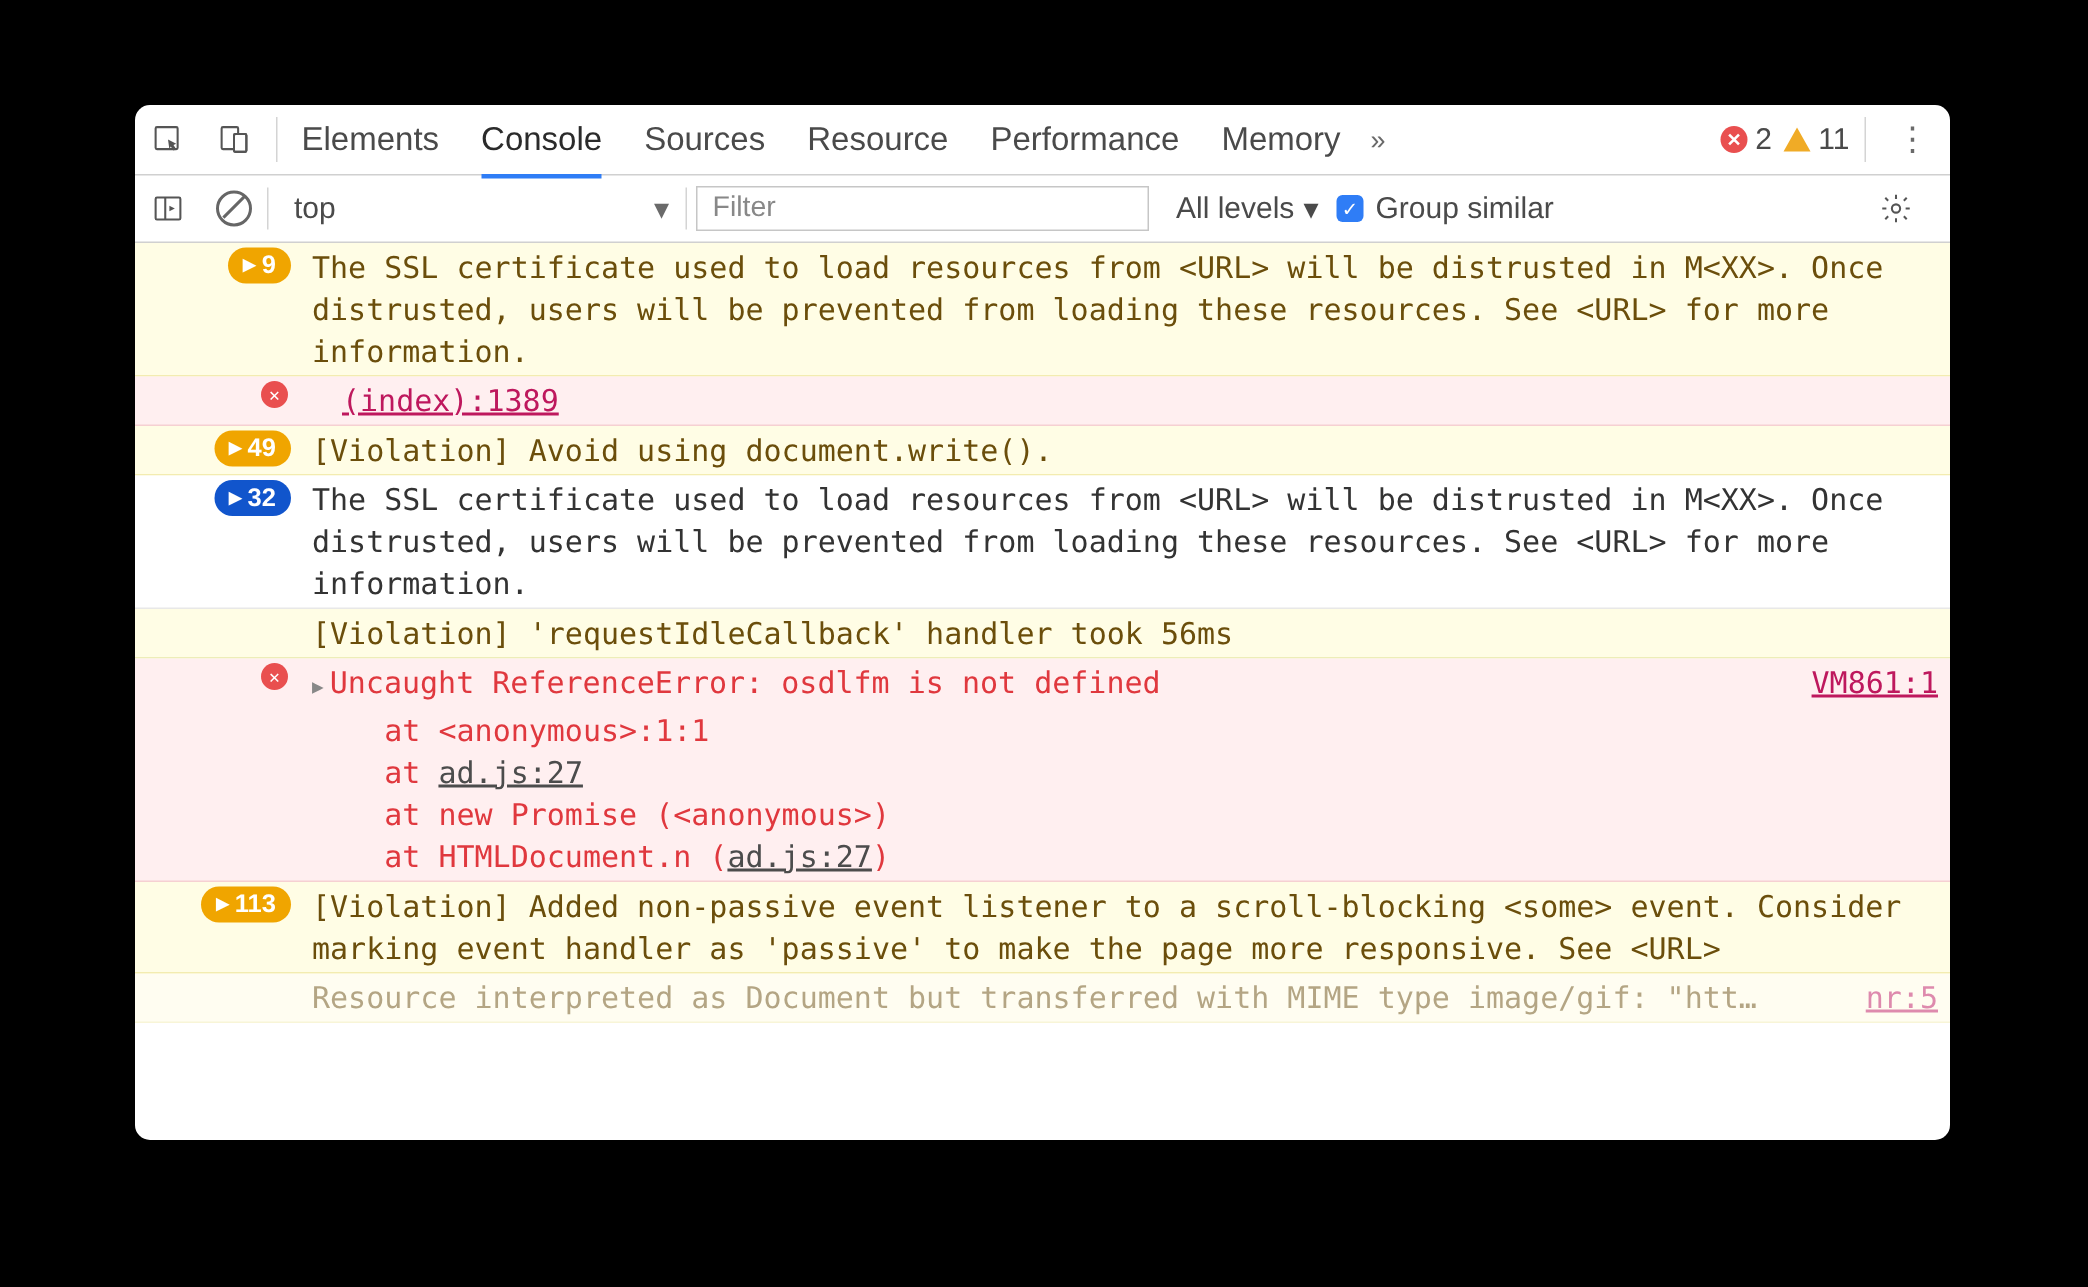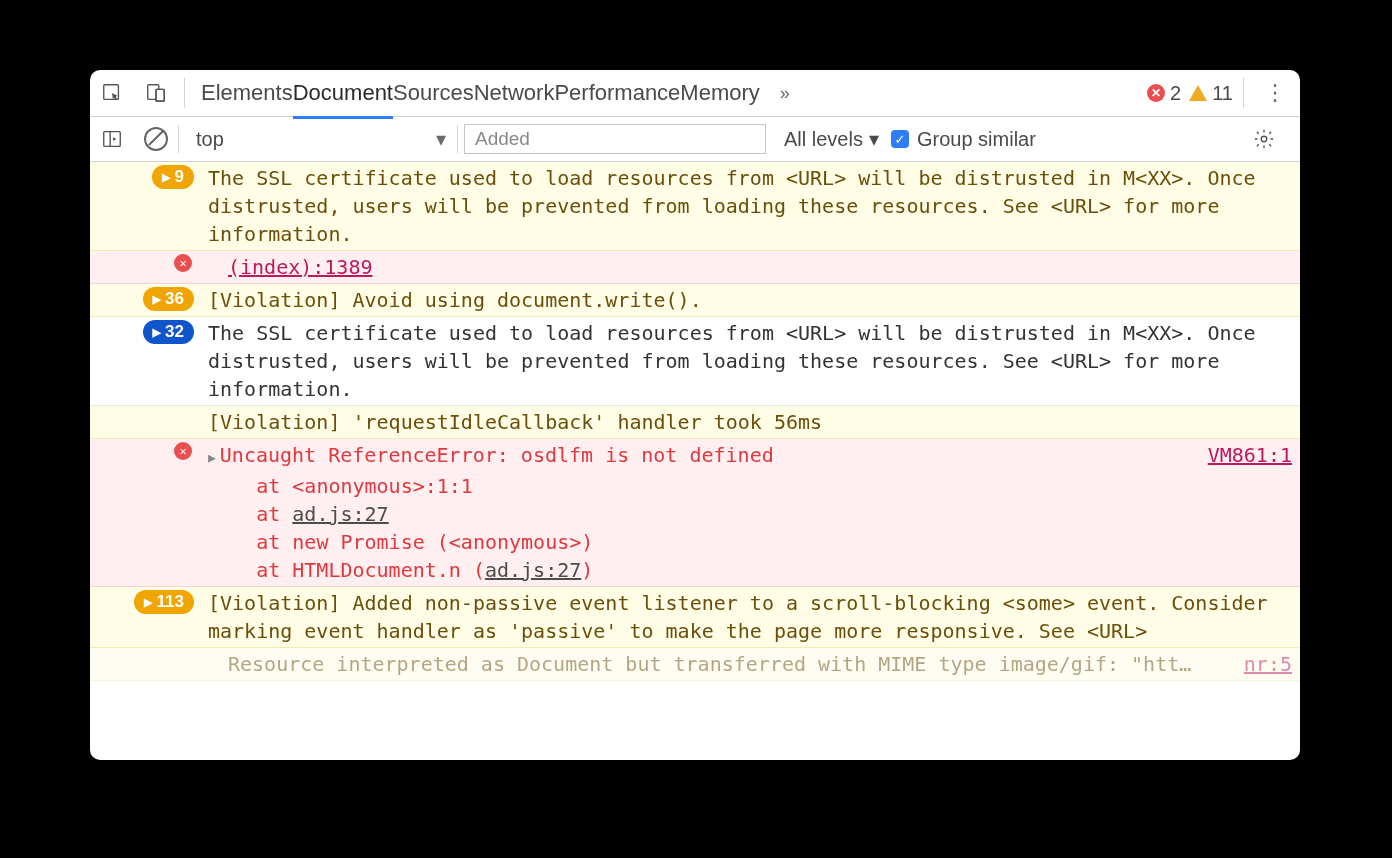--- a/index.html
+++ b/index.html
@@ -5,21 +5,21 @@
   html,body{margin:0;padding:0;background:#000;font-family:-apple-system,BlinkMacSystemFont,"Helvetica Neue",Arial,sans-serif;}
   .stage{width:1392px;height:858px;position:relative;}
   .window{position:absolute;left:90px;top:70px;width:1210px;height:690px;background:#fff;border-radius:10px;box-shadow:0 25px 60px rgba(0,0,0,.6);overflow:hidden;}
   .titlebar{height:44px;background:linear-gradient(#f5f5f5,#e9e9e9);border-bottom:1px solid #d0d0d0;display:flex;align-items:center;border-radius:10px 10px 0 0;}
   .traffic{display:flex;gap:10px;padding-left:16px;}
   .dot{width:14px;height:14px;border-radius:50%;background:#d8d8d8;border:1px solid #c0c0c0;}
   .title{flex:1;text-align:center;color:#8a8a8a;font-size:22px;letter-spacing:.2px;padding-right:60px;}
   .tabbar{height:46px;border-bottom:1px solid #d0d0d0;display:flex;align-items:center;color:#4b4b4b;font-size:22px;}
   .icon-box{width:44px;display:flex;align-items:center;justify-content:center;}
   .tabbar .sep{width:1px;height:30px;background:#d4d4d4;margin:0 6px;}
-  .tabs{display:flex;margin-left:10px;align-items:center;height:100%;}
+  .tabs{display:flex;gap:28px;margin-left:10px;align-items:center;height:100%;}
   .tab{color:#4a4a4a;height:100%;display:flex;align-items:center;border-bottom:3px solid transparent;padding-top:3px;}
   .tab.active{color:#2b2b2b;border-bottom:3px solid #2f7df6;font-weight:500;}
   .chev{color:#6a6a6a;margin-left:20px;font-size:18px;}
   .spacer{flex:1;}
   .badges{display:flex;align-items:center;gap:8px;margin-right:4px;}
   .be{display:flex;align-items:center;gap:5px;font-size:20px;color:#4a4a4a;}
   .circ{width:18px;height:18px;border-radius:50%;color:#fff;display:flex;align-items:center;justify-content:center;font-size:12px;font-weight:bold;}
   .red{background:#e94f4f;}
   .tri{width:0;height:0;border-left:9px solid transparent;border-right:9px solid transparent;border-bottom:16px solid #f0ab26;position:relative;}
   .kebab{width:34px;text-align:center;color:#6a6a6a;font-size:22px;margin:0 8px;}
@@ -67,23 +67,23 @@
     <div class="icon-box">
       <svg class="ic" viewBox="0 0 24 24">
             <rect x="3" y="3" width="12" height="16" rx="1"></rect>
             <rect x="12" y="8" width="9" height="13" rx="1" fill="#fff"></rect>
             <rect x="12" y="8" width="9" height="13" rx="1"></rect>
           </svg>
     </div>
     <div class="sep"></div>
     <div class="tabs">
       <div class="tab">Elements</div>
-      <div class="tab active">Document</div>
+      <div class="tab active">Console</div>
       <div class="tab">Sources</div>
-      <div class="tab">Network</div>
+      <div class="tab">Resource</div>
       <div class="tab">Performance</div>
       <div class="tab">Memory</div>
     </div>
     <div class="chev">»</div>
     <div class="spacer"></div>
     <div class="badges">
       <div class="be">
             <span class="circ red">✕</span>
             <span>2</span>
           </div>
@@ -106,21 +106,21 @@
     </div>
     <div class="icon-box">
           <div class="nosign"></div>
         </div>
     <div class="sep" style="width:1px;height:28px;background:#d4d4d4;"></div>
     <div class="ctx">
       <span>top</span>
       <span class="dd">▾</span>
     </div>
     <div class="sep" style="width:1px;height:28px;background:#d4d4d4;"></div>
-    <div class="filter">Added</div>
+    <div class="filter">Filter</div>
     <div class="levels">
       <span>All levels</span>
       <span>▾</span>
     </div>
     <div class="chk">✓</div>
     <span style="margin-left:8px;">Group similar</span>
     <div class="spacer"></div>
     <div class="icon-box gear">
       <svg class="ic" viewBox="0 0 24 24">
             <circle cx="12" cy="12" r="3"></circle>
@@ -145,21 +145,21 @@
       <div class="gutter">
             <span class="ei">✕</span>
           </div>
       <div class="src">(index):1389</div>
     </div>
 
     <div class="row r-warn">
       <div class="gutter">
             <span class="pill p-warn">
               <span class="pl">▶</span>
-              <span>36</span>
+              <span>49</span>
             </span>
           </div>
       <div class="msg">[Violation] Avoid using document.write().</div>
     </div>
 
     <div class="row r-info">
       <div class="gutter">
             <span class="pill p-info">
               <span class="pl">▶</span>
               <span>32</span>
@@ -184,21 +184,21 @@
     <div class="row r-warn">
       <div class="gutter">
             <span class="pill p-warn">
               <span class="pl">▶</span>
               <span>113</span>
             </span>
           </div>
       <div class="msg">[Violation] Added non-passive event listener to a scroll-blocking &lt;some&gt; event. Consider marking event handler as 'passive' to make the page more responsive. See &lt;URL&gt;</div>
     </div>
 
-    <div class="row r-warn" style="opacity:.5;gap:20px;">
+    <div class="row r-warn" style="opacity:.5;">
       <div class="gutter"></div>
       <div class="msg">Resource interpreted as Document but transferred with MIME type image/gif: "htt…</div>
       <div class="src">nr:5</div>
     </div>
 
   </div>
 
 </div>
 </div>
 

